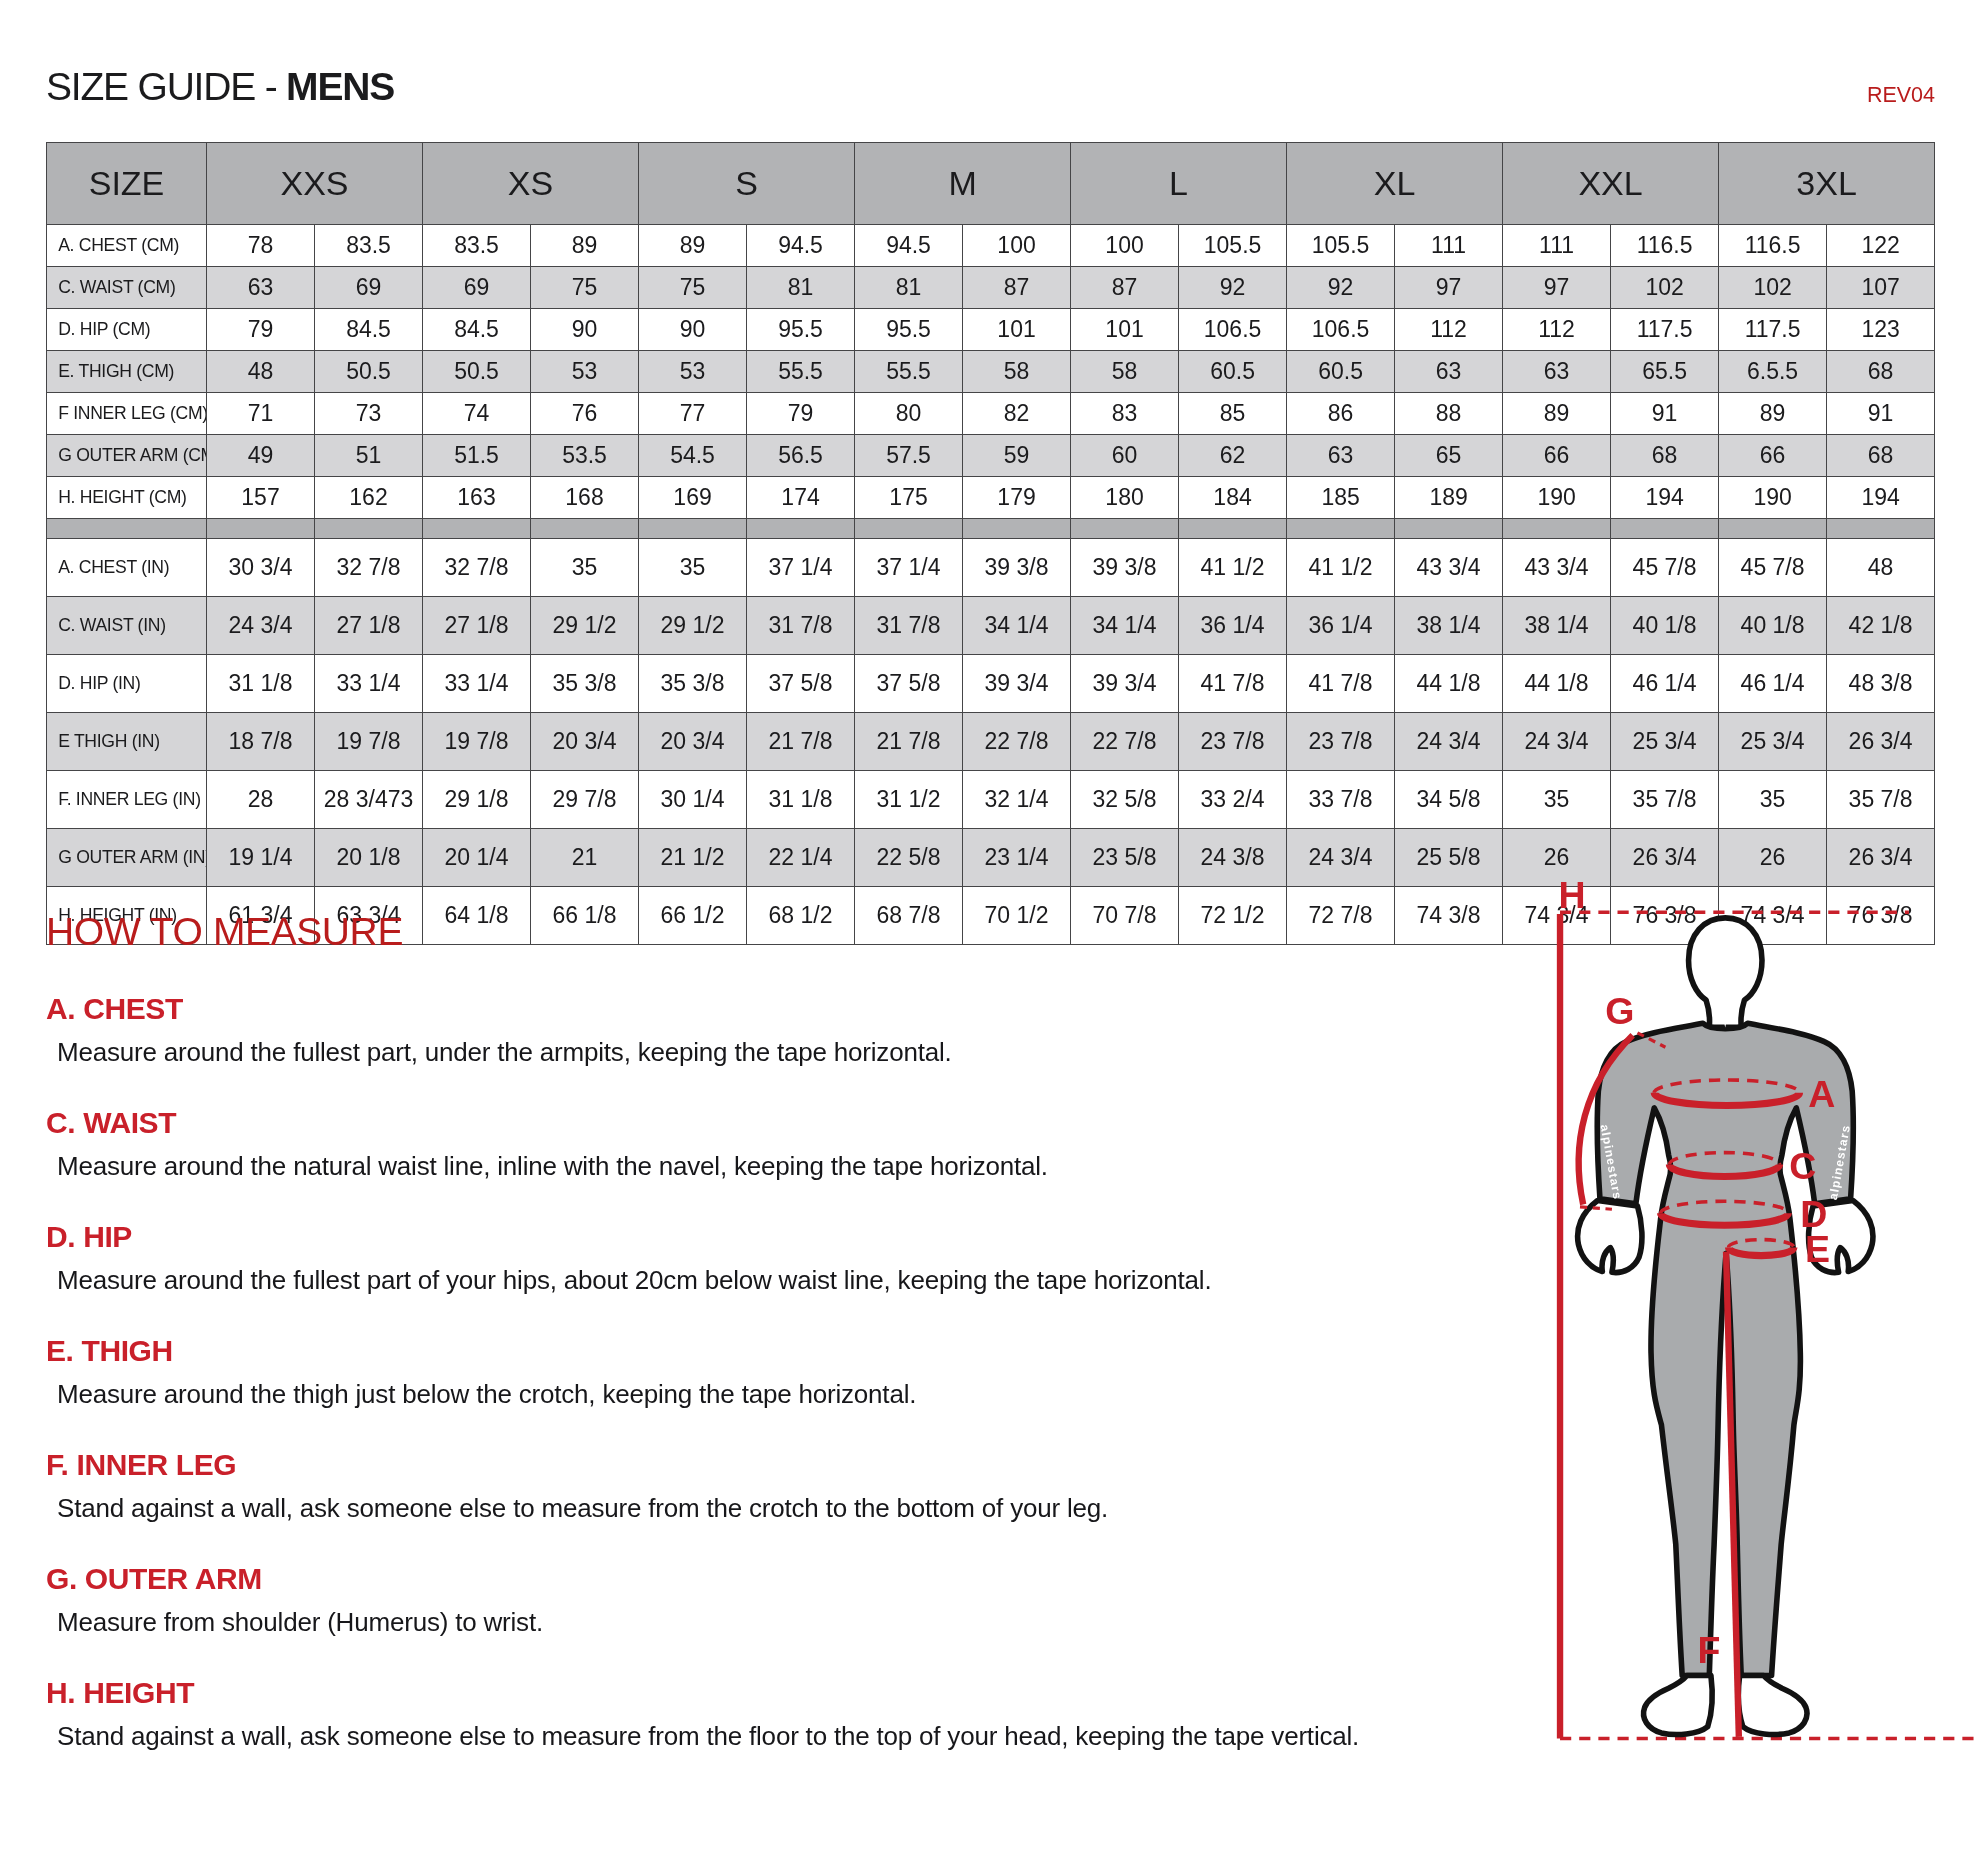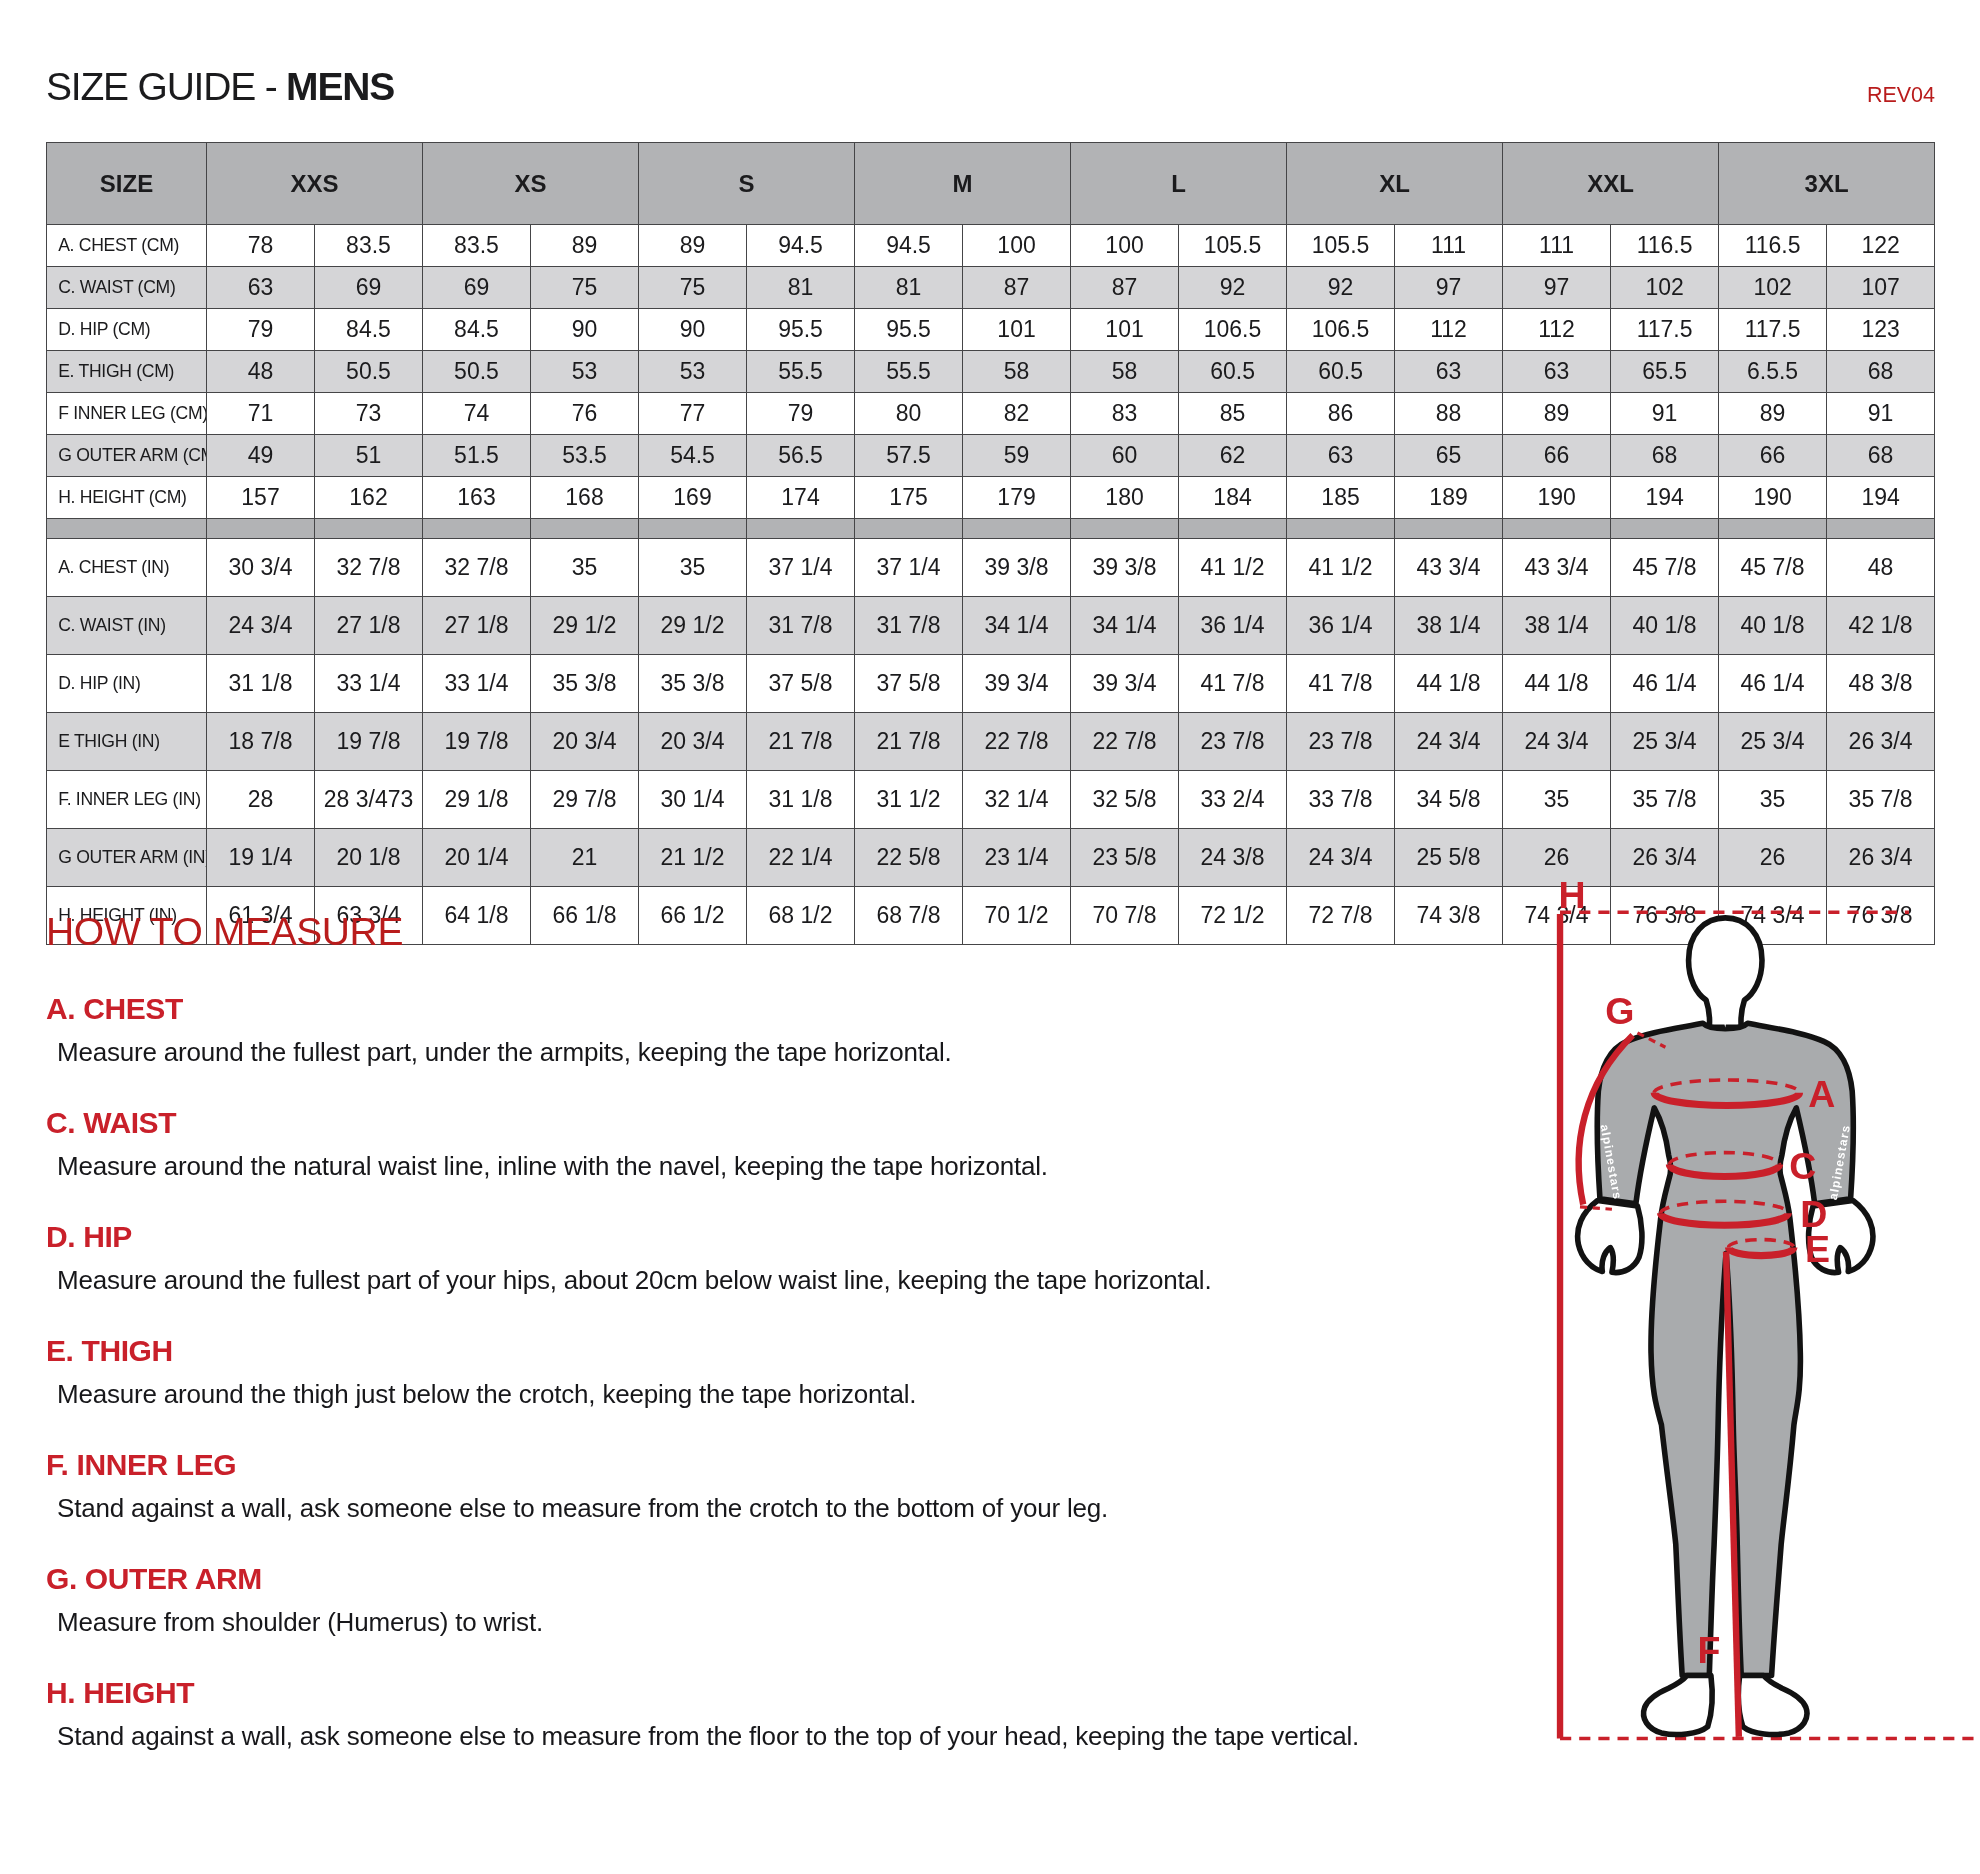--- a/index.html
+++ b/index.html
@@ -11,21 +11,21 @@
        font-family:"Liberation Sans",sans-serif;color:var(--text)}
   .page{position:absolute;inset:0;overflow:hidden}
   .title{position:absolute;left:46px;top:65px;font-size:39px;letter-spacing:-1.2px;
          font-weight:500;color:#1b1b1d;white-space:nowrap}
   .title .bold{font-weight:800}
   .rev{position:absolute;right:45px;top:83px;font-size:21.5px;color:#b91c1c}
   table.size-table{position:absolute;left:46px;top:142px;width:1889px;
                    border-collapse:collapse;table-layout:fixed;background:#fff}
   .size-table th,.size-table td{border:1.6px solid var(--border);text-align:center;
     vertical-align:middle;overflow:hidden;white-space:nowrap;padding:0}
-  .size-table thead th{background:var(--header-gray);height:81px;font-size:24px;font-weight:700}
+  .size-table thead th{background:var(--header-gray);height:81px;font-size:34px;font-weight:400}
   .size-table tbody th{text-align:left;padding-left:11.2px;font-size:17.6px;font-weight:400;letter-spacing:-0.3px}
   .size-table tbody td{font-size:23px;font-weight:400}
   tr.cm-row{height:42px}
   tr.in-row{height:58px}
   tr.shaded td,tr.shaded th{background:var(--stripe-gray)}
   tr.sep-row td{background:var(--header-gray);height:19px}
   .howto{position:absolute;left:46px;top:910px;width:1429px}
   .howto h2{margin:0;font-size:39px;font-weight:400;letter-spacing:-0.4px;color:#b91c1c}
   .howto h3{margin:38px 0 8px 0;font-size:30px;font-weight:800;letter-spacing:-0.4px;color:var(--accent-red)}
   .howto p{margin:11px;font-size:26px;letter-spacing:-0.2px;color:#17171a}

